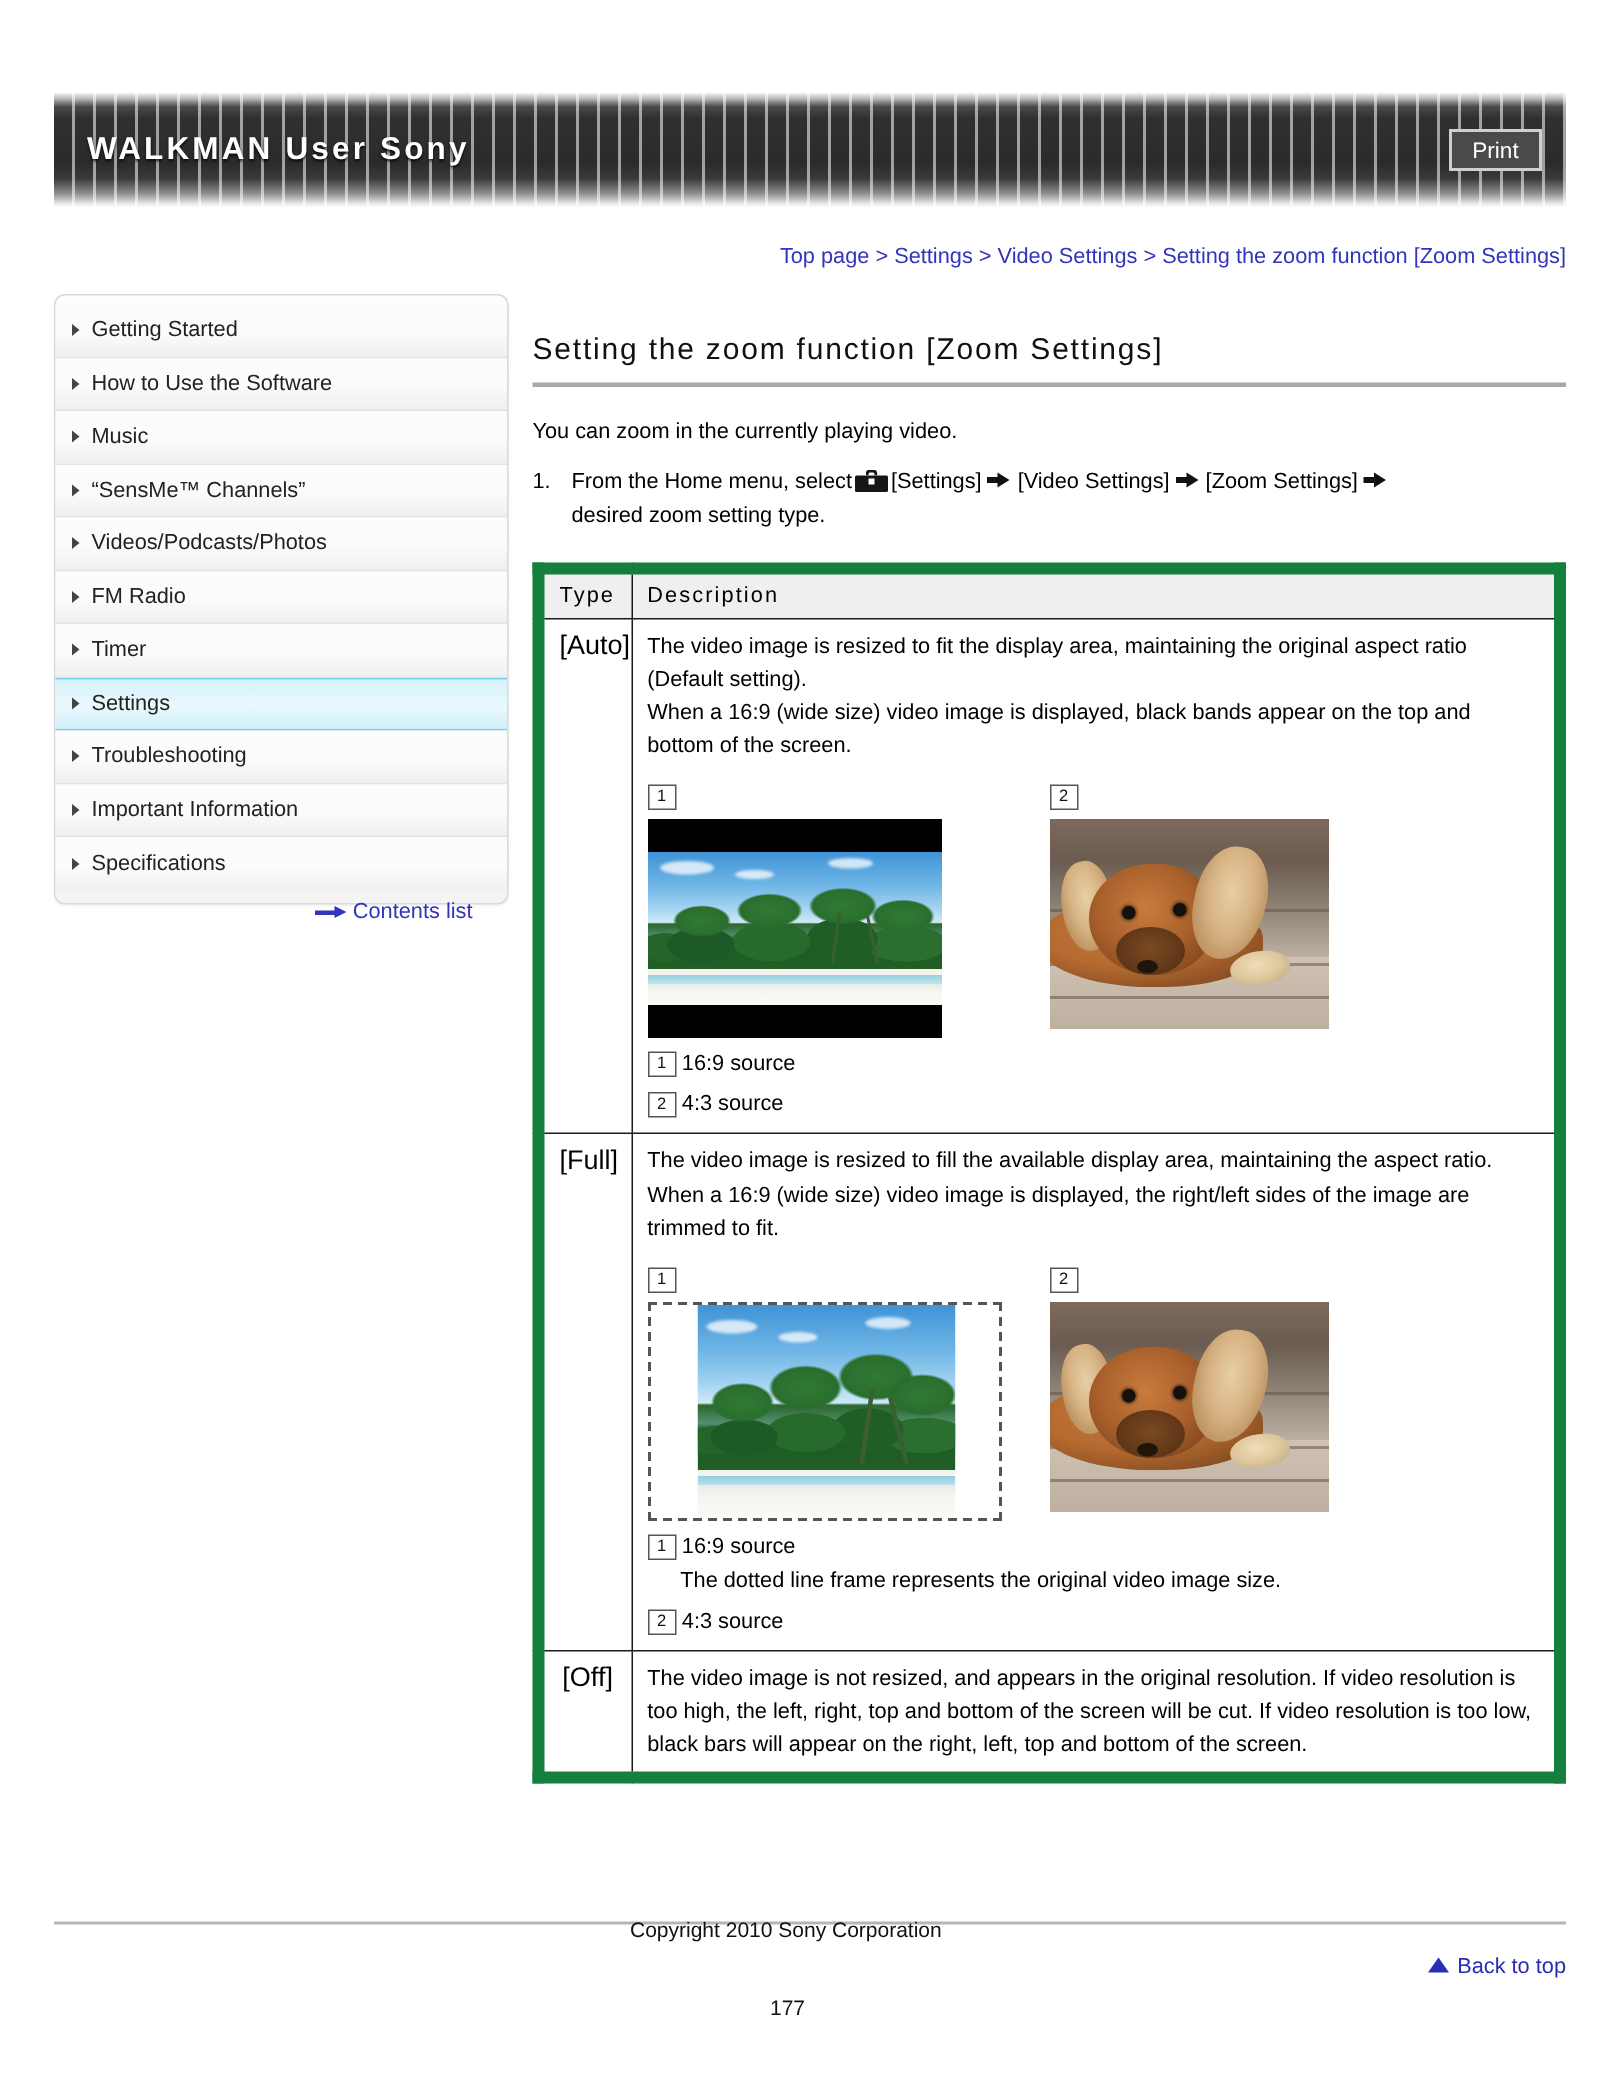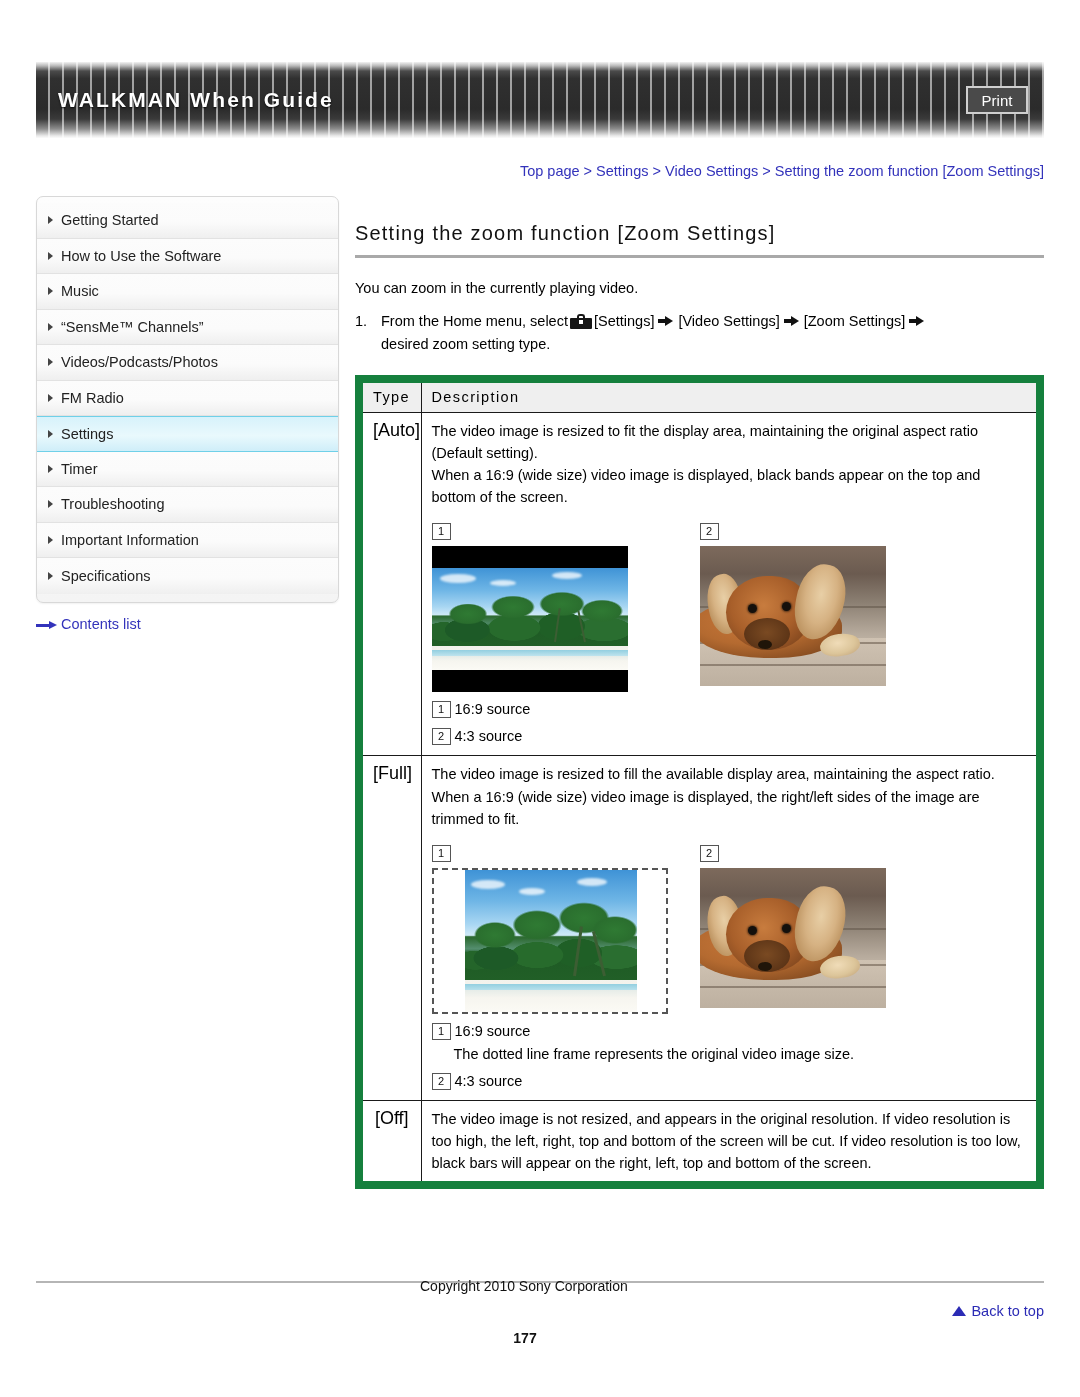--- a/index.html
+++ b/index.html
@@ -124,25 +124,25 @@
     border-left: 5px solid #444;
     border-top: 4px solid transparent;
     border-bottom: 4px solid transparent;
   }
 
   .contents-list-link {
     position: absolute;
     left: 36px;
     top: 600px;
     width: 279px;
+    text-align: right;
     font-size: 14.5px;
     color: #3333bb;
     white-space: nowrap;
     cursor: pointer;
-    margin-top: 16px;
   }
   .arrow-right-icon {
     display: inline-block;
     position: relative;
     width: 22px;
     height: 9px;
     vertical-align: -1px;
     margin-right: 3px;
   }
   .arrow-right-icon::before {
@@ -497,28 +497,27 @@
     color: #111111;
   }
   .page-number {
     position: absolute;
     left: 0;
     top: 1330px;
     width: 1050px;
     text-align: center;
     font-size: 14px;
     color: #111111;
-    font-weight: bold;
   }
 </style>
 </head>
 <body>
 
 <div class="banner">
-  <div class="banner-title">WALKMAN When Guide</div>
+  <div class="banner-title">WALKMAN User Sony</div>
   <div class="print-button">Print</div>
 </div>
 
 <div class="breadcrumb">
   <span>Top page &gt; Settings &gt; Video Settings &gt; Setting the zoom function [Zoom Settings]</span>
 </div>
 
 <div class="sidebar">
   <div class="nav-item">
     <span class="nav-arrow"></span>
@@ -537,27 +536,27 @@
     <span>“SensMe™ Channels”</span>
   </div>
   <div class="nav-item">
     <span class="nav-arrow"></span>
     <span>Videos/Podcasts/Photos</span>
   </div>
   <div class="nav-item">
     <span class="nav-arrow"></span>
     <span>FM Radio</span>
   </div>
+  <div class="nav-item">
+    <span class="nav-arrow"></span>
+    <span>Timer</span>
+  </div>
   <div class="nav-item selected">
     <span class="nav-arrow"></span>
     <span>Settings</span>
-  </div>
-  <div class="nav-item">
-    <span class="nav-arrow"></span>
-    <span>Timer</span>
   </div>
   <div class="nav-item">
     <span class="nav-arrow"></span>
     <span>Troubleshooting</span>
   </div>
   <div class="nav-item">
     <span class="nav-arrow"></span>
     <span>Important Information</span>
   </div>
   <div class="nav-item">

